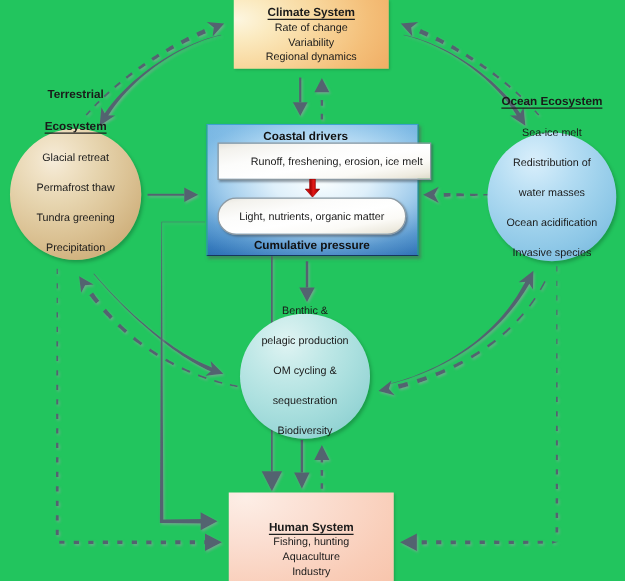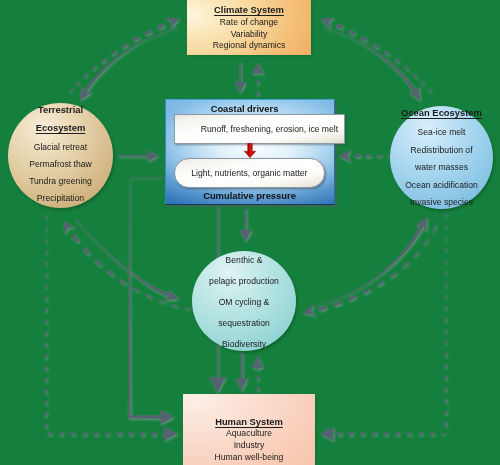--- a/index.html
+++ b/index.html
@@ -1,17 +1,17 @@
 <!DOCTYPE html>
 <html><head>
 <meta charset="utf-8">
 <style>
   html,body{margin:0;padding:0;background:#fff;}
   body{width:500px;height:465px;font-family:"Liberation Sans",sans-serif;overflow:hidden;}
-  #stage{position:relative;width:500px;height:465px;background:#15803d;}
+  #stage{position:relative;width:500px;height:465px;background:#22c55e;}
   svg.layer{position:absolute;left:0;top:0;width:500px;height:465px;pointer-events:none;}
   .node{position:absolute;box-sizing:border-box;text-align:center;color:#1a1a1a;}
   .ttl{font-weight:bold;font-size:9.4px;line-height:13.4px;white-space:nowrap;}
   .circle .ttl{margin-bottom:2.4px;}
   .circle .ttl.nou{margin-bottom:0;}
   .ttl>span,.ttl{text-decoration:underline;text-decoration-thickness:0.8px;text-underline-offset:1.6px;text-decoration-color:#1f1f1f;}
   .ln{font-size:8.6px;line-height:11.9px;white-space:nowrap;}
   .nou{text-decoration:none;}
 
   
@@ -37,21 +37,21 @@
   .innerbox{position:absolute;left:8.4px;width:149px;height:28px;
     background:linear-gradient(170deg,#e6e4dc 0%,#f3f2ed 10%,#fcfcfb 32%,#ffffff 55%,#fbfaf6 75%,#eeebe0 90%,#ddd9c9 100%);
     border:1px solid #8d9aa3;display:flex;align-items:center;justify-content:center;
     font-size:8.6px;color:#1a1a1a;box-shadow:1.2px 1.3px 1.7px rgba(60,70,80,0.5);}
   #ibox1{top:14.7px;padding-left:20px;}
   #ibox2{top:58.9px;border-radius:15px;}
   #redarrow{position:absolute;left:76.1px;top:43.4px;width:16px;height:15.5px;}
 
   
   .circle{position:absolute;border-radius:50%;display:flex;flex-direction:column;
-    align-items:center;justify-content:space-between;}
+    align-items:center;justify-content:flex-end;gap:12px;}
   #terrestrial{left:8px;top:103px;width:105px;height:105px;padding-bottom:3px;
     background:radial-gradient(circle at 33% 24%, #f6ecda 0%, #f0e2c6 14%, #e6d4ae 34%, #dbc294 58%, #cfb07c 80%, #c19d68 95%, #b8935d 100%);
     box-shadow:1.5px 2px 3px rgba(0,0,0,0.22);}
   #ocean{left:390px;top:106px;width:103px;height:103px;
     background:radial-gradient(circle at 36% 22%, #d9eefb 0%, #cbe8f8 12%, #b5ddf3 30%, #9ed1ec 52%, #8bc6e6 72%, #7ab9de 88%, #6aaed7 100%);
     box-shadow:1.5px 2px 3px rgba(0,0,0,0.22);}
   #coastal{left:192px;top:251px;width:104px;height:100px;padding-top:4px;
     background:radial-gradient(circle at 36% 22%, #e0f4f3 0%, #d3efee 12%, #c0e8e7 30%, #ace0df 52%, #9ad7d7 72%, #8bcfd0 88%, #7fc8c9 100%);
     box-shadow:1.5px 2px 3px rgba(0,0,0,0.22);}
 </style>
@@ -191,17 +191,18 @@
         </linearGradient>
       </defs>
       <path d="M5.6 0.3 L10.4 0.3 L10.4 8.5 L14 8.5 L8 15.2 L2 8.5 L5.6 8.5 Z" fill="url(#redg)" stroke="#8a0000" stroke-width="0.45" stroke-linejoin="miter"></path>
     </svg>
     <div class="innerbox" id="ibox2">Light, nutrients, organic matter</div>
     <div class="ftr">Cumulative pressure</div>
   </div>
 
   <div class="node" id="human">
     <div class="ttl">Human System</div>
+    <div class="ln">Fishing, hunting</div>
     <div class="ln">Aquaculture</div>
     <div class="ln">Industry</div>
     <div class="ln">Human well-being</div>
   </div>
 </div>
 
 </body></html>

